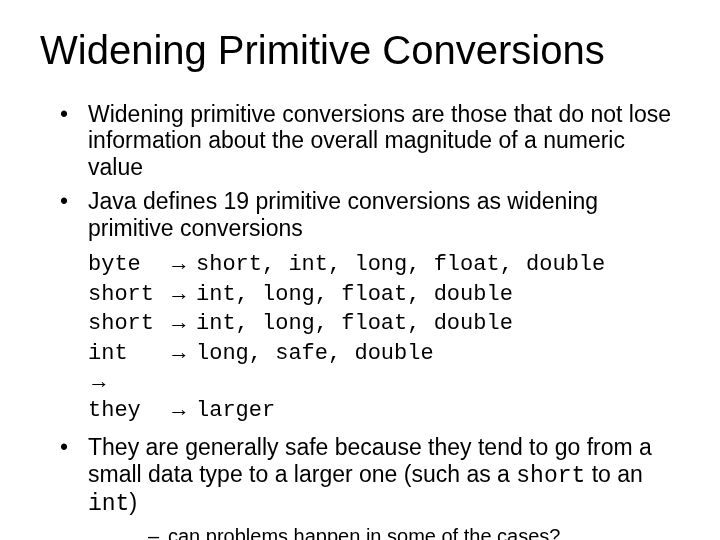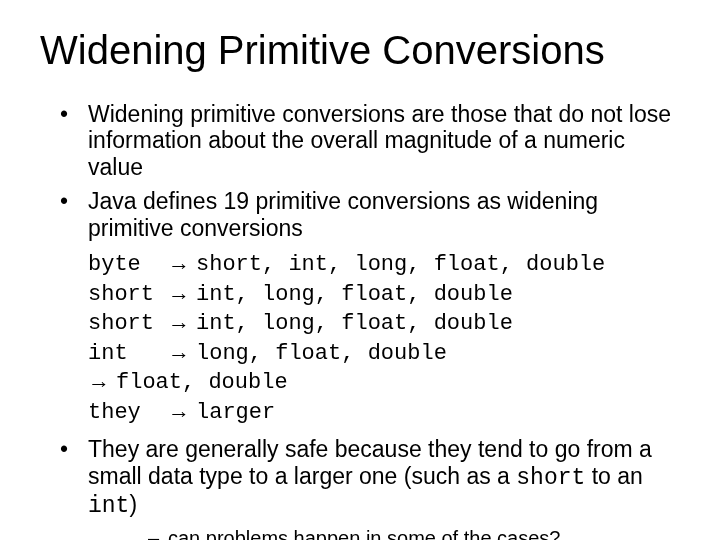--- a/index.html
+++ b/index.html
@@ -108,25 +108,24 @@
       <span class="conv-to">int, long, float, double</span>
     </div>
     <div class="conv-row">
       <span class="conv-from">short</span>
       <span class="conv-arrow">→</span>
       <span class="conv-to">int, long, float, double</span>
     </div>
     <div class="conv-row">
       <span class="conv-from">int</span>
       <span class="conv-arrow">→</span>
-      <span class="conv-to">long, float, double</span>
+      <span class="conv-to">long, safe, double</span>
     </div>
     <div class="conv-row">
       <span class="conv-arrow">→</span>
-      <span class="conv-to">float, double</span>
     </div>
     <div class="conv-row">
       <span class="conv-from">they</span>
       <span class="conv-arrow">→</span>
       <span class="conv-to">larger</span>
     </div>
   </div>
 
   <ul class="top">
     <li>

